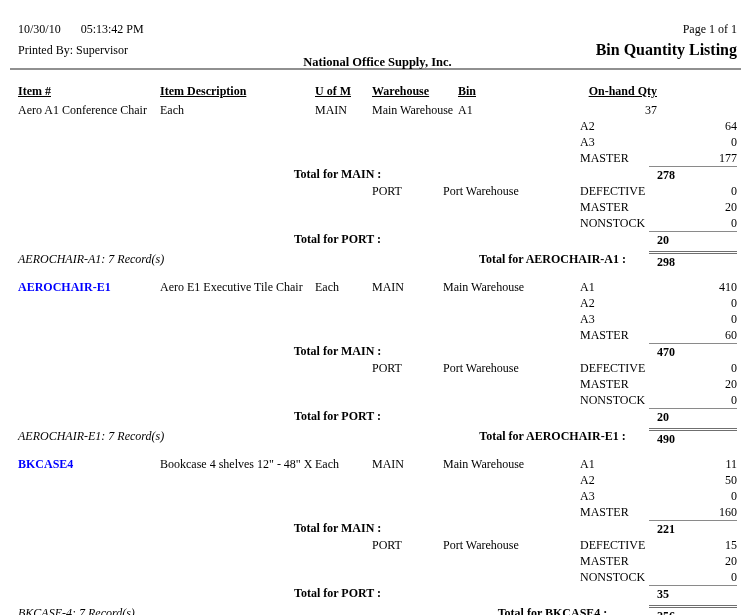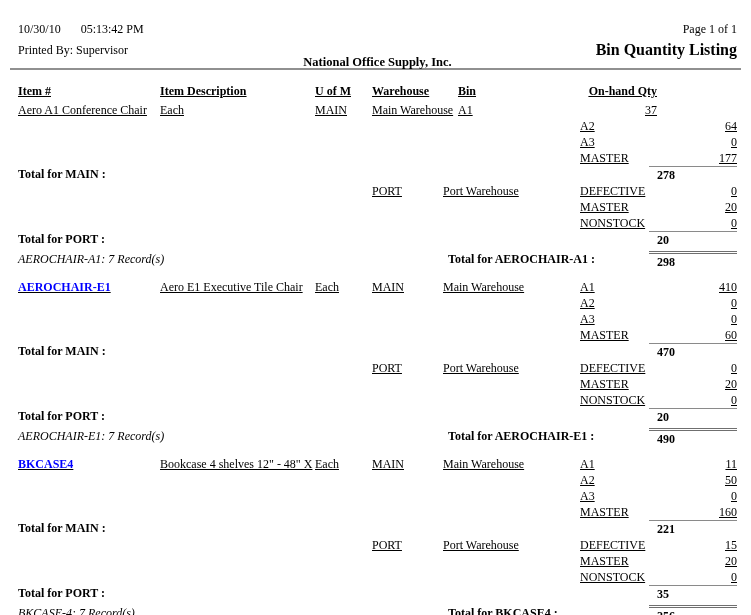--- a/index.html
+++ b/index.html
@@ -18,29 +18,29 @@
   .hdr-time { margin-left:20px; }
   .hdr-center1 { position:absolute; left:0; right:0; top:2px; text-align:center; font-weight:bold; font-size:12.5px;margin-top:33px; }
   .hdr-right1 { position:absolute; right:0; top:2px; }
   .hdr-row2 { position:relative; height:26px; }
   .hdr-left2 { position:absolute; left:0; top:3px;text-align:right; }
   .hdr-center2 { position:absolute; left:0; right:0; top:1px; text-align:right; font-weight:bold; font-size:16px; }
 
   .rule { border-bottom:2px solid #909090; margin:2px -4px 0 -8px; }
 
   
-  .row { display:grid; grid-template-columns:142px 155px 57px 71px 122px 92px 80px; line-height:16px; width:719px;text-decoration:underline; }
+  .row { display:grid; grid-template-columns:142px 155px 57px 71px 122px 92px 80px; line-height:16px; width:719px; }
   .head-row { margin-top:13px; margin-bottom:3px; }
   .head-row .cell span { text-decoration:underline; font-weight:bold; }
   .cell { white-space:nowrap; overflow:visible; }
   .c-bin { padding-left:15px; }
   .c-qty { text-align:right; }
 
   .total-row { display:grid; grid-template-columns:639px 80px; line-height:16px; width:719px; }
-  .total-label { text-align:left; font-weight:bold; }
+  .total-label { text-align:center; font-weight:bold; }
   .total-value { font-weight:bold; }
   .overline { border-top:1px solid #8a8a8a; margin-left:-8px; padding-left:8px; }
 
   .record-row { display:grid; grid-template-columns:430px 209px 80px; line-height:16px; width:719px; margin-top:3px; margin-bottom:9px; }
   .record-text { font-style:italic; }
   .dbl-overline { border-top:3px double #6f6f6f; margin-left:-8px; padding-left:8px; }
 
   .item-link { color:#0000ff; font-weight:bold; }
 </style>
 </head>

